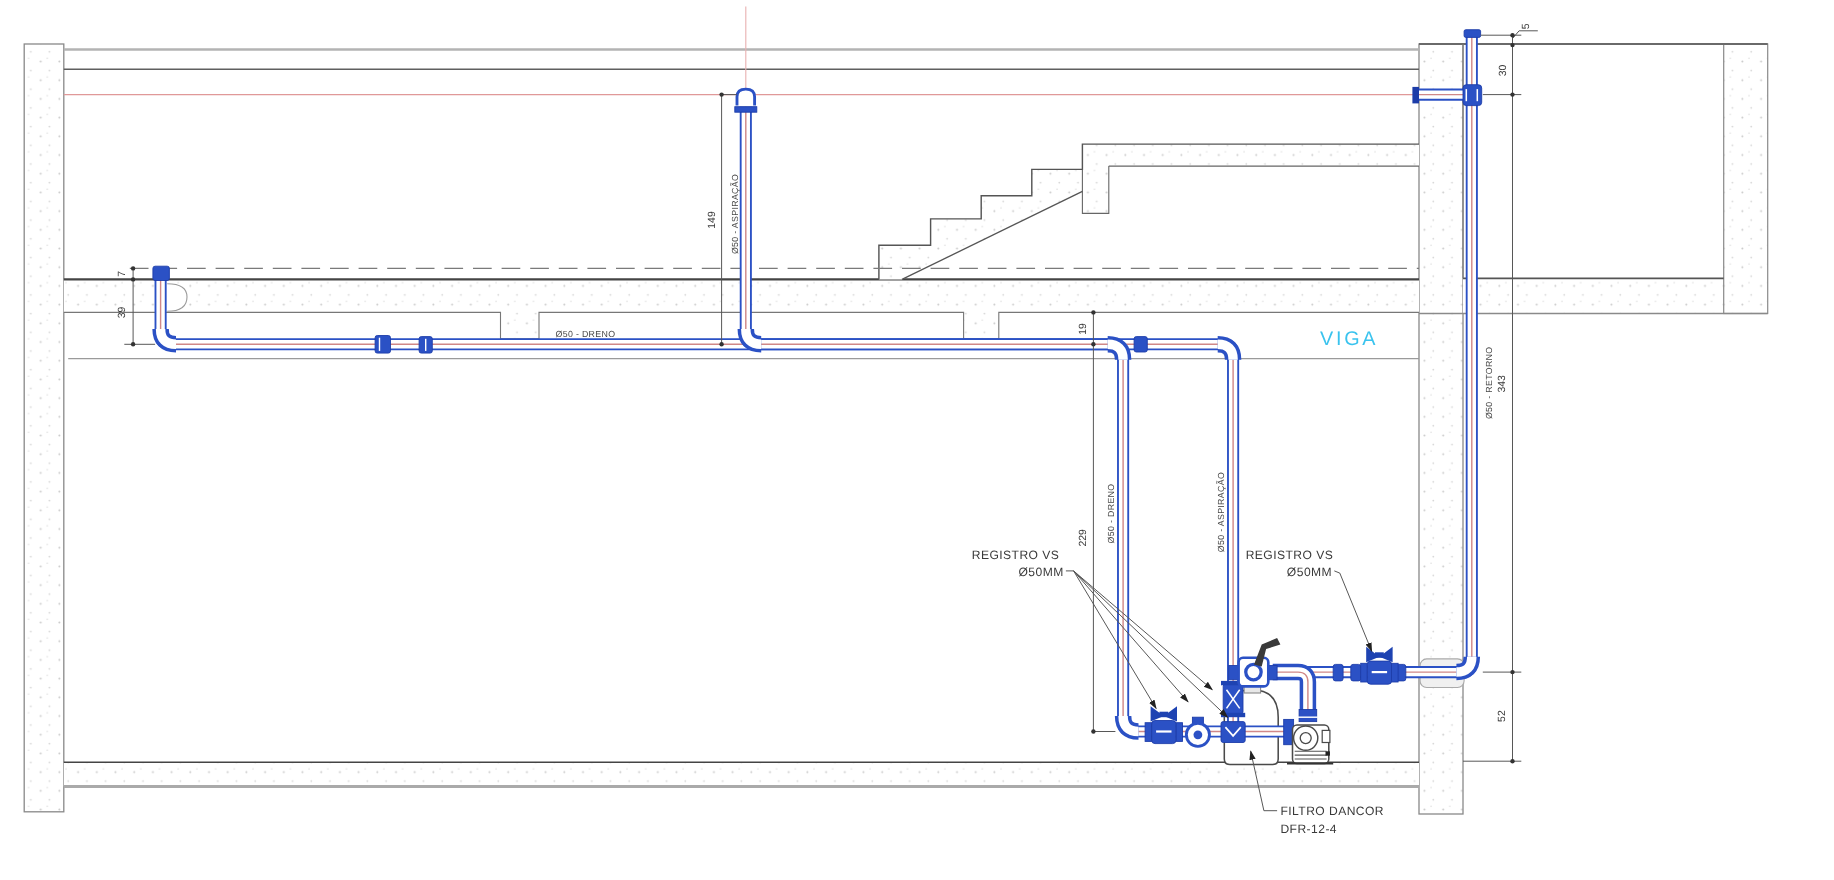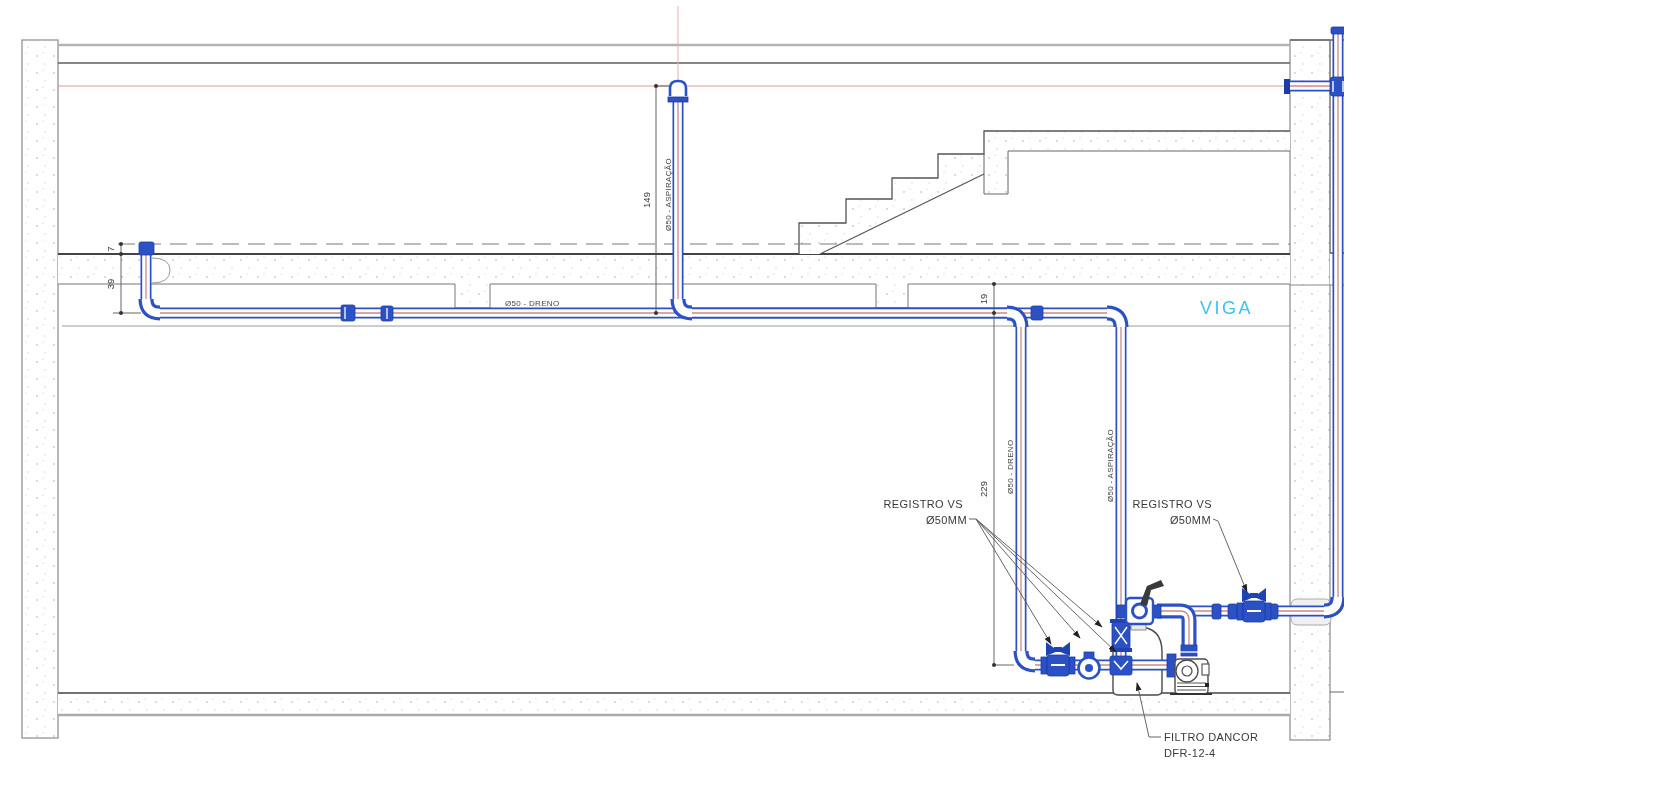--- a/index.html
+++ b/index.html
@@ -1,16 +1,16 @@
 <!DOCTYPE html>
 <html><head>
 <meta charset="utf-8">
 <style>
   html,body{margin:0;padding:0;background:#ffffff;}
-  #stage{position:relative;width:1344px;height:800px;background:#fff;overflow:hidden;
+  #stage{position:relative;width:1667px;height:800px;background:#fff;overflow:hidden;
          font-family:"Liberation Sans", sans-serif;}
   svg text{font-family:"Liberation Sans", sans-serif;}
   .dimtxt{font-size:9.5px;fill:#3a3a3a;text-anchor:middle;}
   .lbl{font-size:11px;fill:#3a3a3a;letter-spacing:.4px;}
   .pipelbl{font-size:8px;fill:#474747;letter-spacing:.3px;}
   .viga{font-size:18px;fill:#3ac3ee;letter-spacing:2.5px;}
   .po{stroke:#2b51c5;stroke-width:11;fill:none;}
   .pi{stroke:#ffffff;stroke-width:7.6;fill:none;}
   .pc{stroke:#d08888;stroke-width:1.3;fill:none;}
   .eo{stroke:#2b51c5;stroke-width:15;fill:none;}

